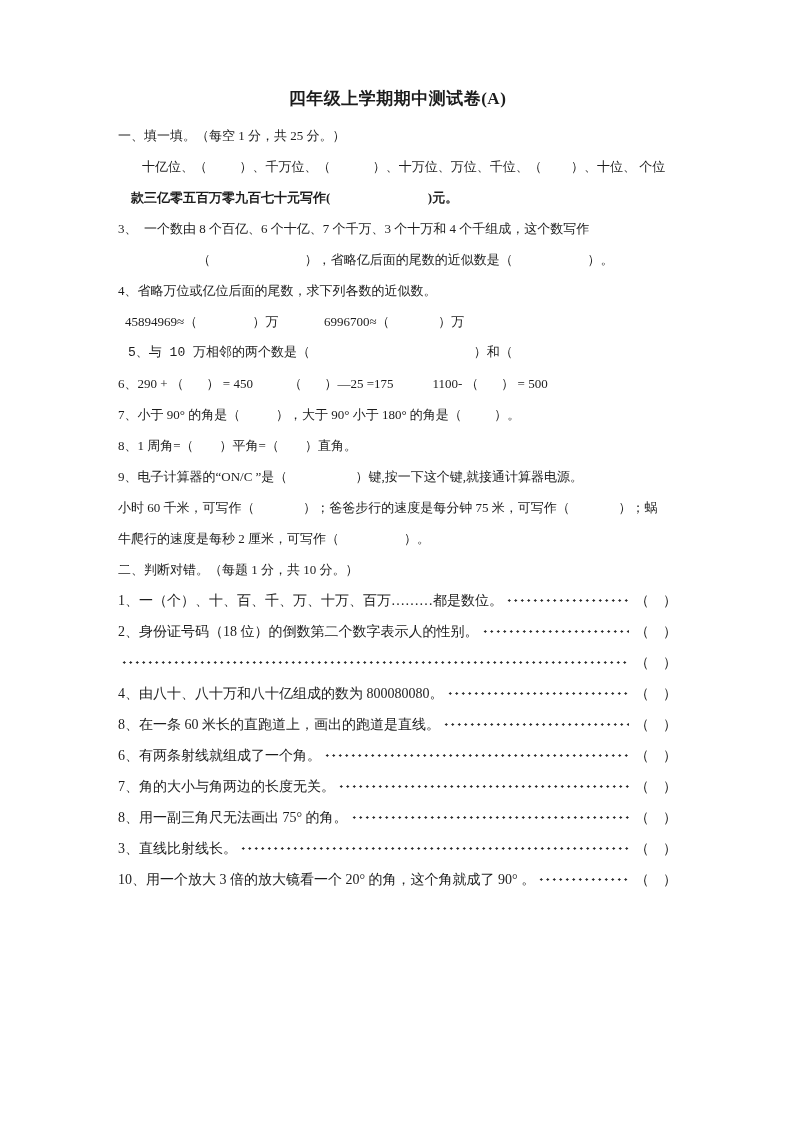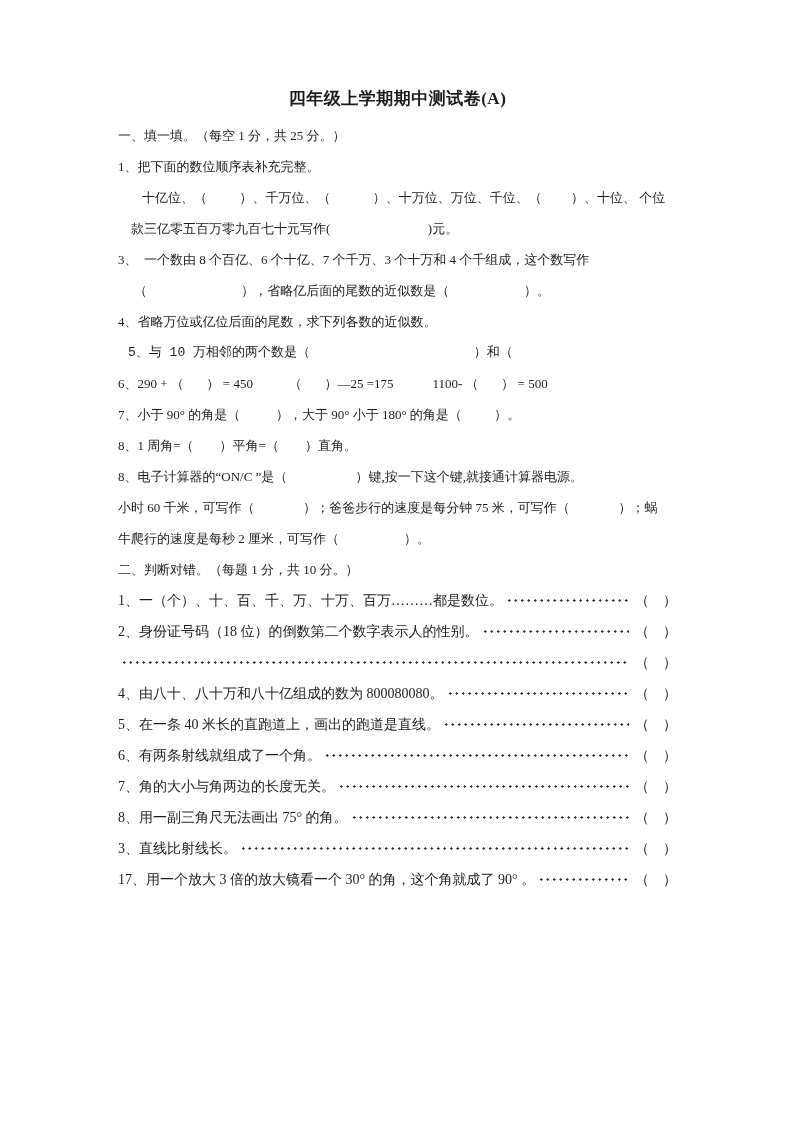--- a/index.html
+++ b/index.html
@@ -27,22 +27,22 @@
   }
   .line {
     font-size: 13px;
     line-height: 31px;
     height: 31px;
     white-space: pre;
     overflow: hidden;
   }
   .ind7  { padding-left: 7px; }
   .ind10 { padding-left: 10px; font-family: Liberation Mono, monospace; }
-  .ind13 { padding-left: 13px; }
-  .ind16 { padding-left: 16px; }
+  .ind13 { padding-left: 13px; font-weight: bold; }
+  .ind16 { padding-left: 16px; text-align: center; }
   .ind24 { padding-left: 24px; }
   .jrow {
     display: flex;
     align-items: center;
     height: 31px;
     font-size: 14px;
   }
   .jtext { white-space: pre; flex: 0 0 auto; }
   .leader {
     flex: 1 1 auto;
@@ -57,31 +57,31 @@
 </style>
 </head>
 <body>
 
 <div class="page">
 
   <div class="doc-title">四年级上学期期中测试卷(A)</div>
 
   <div class="line">一、填一填。（每空 1 分，共 25 分。）</div>
 
-  <div class="line">1、把下面的数位顺序表补充完整。</div>
   <div class="line ind24">十亿位、（          ）、千万位、（             ）、十万位、万位、千位、（         ）、十位、 个位</div>
   <div class="line ind13">款三亿零五百万零九百七十元写作(                              )元。</div>
   <div class="line">3、  一个数由 8 个百亿、6 个十亿、7 个千万、3 个十万和 4 个千组成，这个数写作</div>
   <div class="line ind16">（                             ），省略亿后面的尾数的近似数是（                       ）。</div>
   <div class="line">4、省略万位或亿位后面的尾数，求下列各数的近似数。</div>
+  <div class="line ind7">45894969≈（                 ）万              6996700≈（               ）万</div>
   <div class="line ind10">5、与 10 万相邻的两个数是（                     ）和（                     ）。</div>
   <div class="line">6、290 + （       ） = 450           （       ）—25 =175            1100- （       ） = 500</div>
   <div class="line">7、小于 90° 的角是（           ），大于 90° 小于 180° 的角是（          ）。</div>
   <div class="line">8、1 周角=（        ）平角=（        ）直角。</div>
-  <div class="line">8、电子计算器的“ON/C ”是（                     ）键,按一下这个键,就接通计算器电源。</div>
+  <div class="line">9、电子计算器的“ON/C ”是（                     ）键,按一下这个键,就接通计算器电源。</div>
   <div class="line">小时 60 千米，可写作（               ）；爸爸步行的速度是每分钟 75 米，可写作（               ）；蜗</div>
   <div class="line">牛爬行的速度是每秒 2 厘米，可写作（                    ）。</div>
 
   <div class="line">二、判断对错。（每题 1 分，共 10 分。）</div>
 
   <div class="jrow">
     <span class="jtext">1、一（个）、十、百、千、万、十万、百万………都是数位。</span>
     <span class="leader"></span>
     <span class="jbracket">（　）</span>
   </div>
@@ -93,21 +93,21 @@
   <div class="jrow">
     <span class="leader"></span>
     <span class="jbracket">（　）</span>
   </div>
   <div class="jrow">
     <span class="jtext">4、由八十、八十万和八十亿组成的数为 800080080。</span>
     <span class="leader"></span>
     <span class="jbracket">（　）</span>
   </div>
   <div class="jrow">
-    <span class="jtext">5、在一条 40 米长的直跑道上，画出的跑道是直线。</span>
+    <span class="jtext">8、在一条 60 米长的直跑道上，画出的跑道是直线。</span>
     <span class="leader"></span>
     <span class="jbracket">（　）</span>
   </div>
   <div class="jrow">
     <span class="jtext">6、有两条射线就组成了一个角。</span>
     <span class="leader"></span>
     <span class="jbracket">（　）</span>
   </div>
   <div class="jrow">
     <span class="jtext">7、角的大小与角两边的长度无关。</span>
@@ -118,18 +118,18 @@
     <span class="jtext">8、用一副三角尺无法画出 75° 的角。</span>
     <span class="leader"></span>
     <span class="jbracket">（　）</span>
   </div>
   <div class="jrow">
     <span class="jtext">3、直线比射线长。</span>
     <span class="leader"></span>
     <span class="jbracket">（　）</span>
   </div>
   <div class="jrow">
-    <span class="jtext">17、用一个放大 3 倍的放大镜看一个 30° 的角，这个角就成了 90° 。</span>
+    <span class="jtext">10、用一个放大 3 倍的放大镜看一个 20° 的角，这个角就成了 90° 。</span>
     <span class="leader"></span>
     <span class="jbracket">（　）</span>
   </div>
 
 </div>
 
 </body></html>

